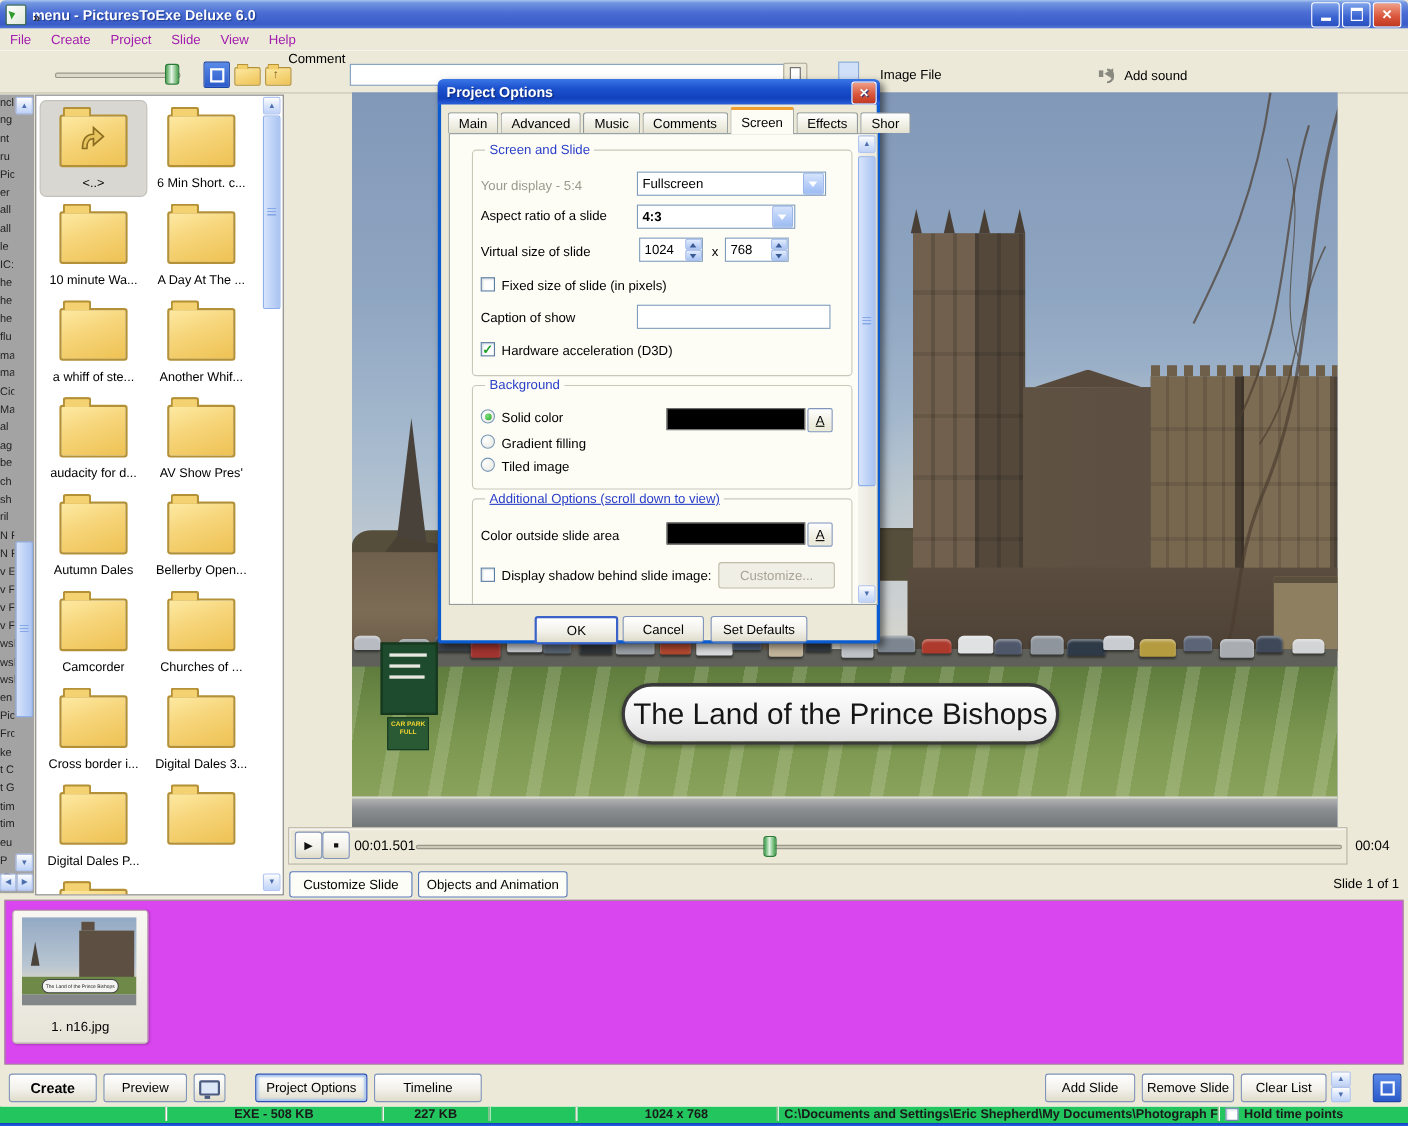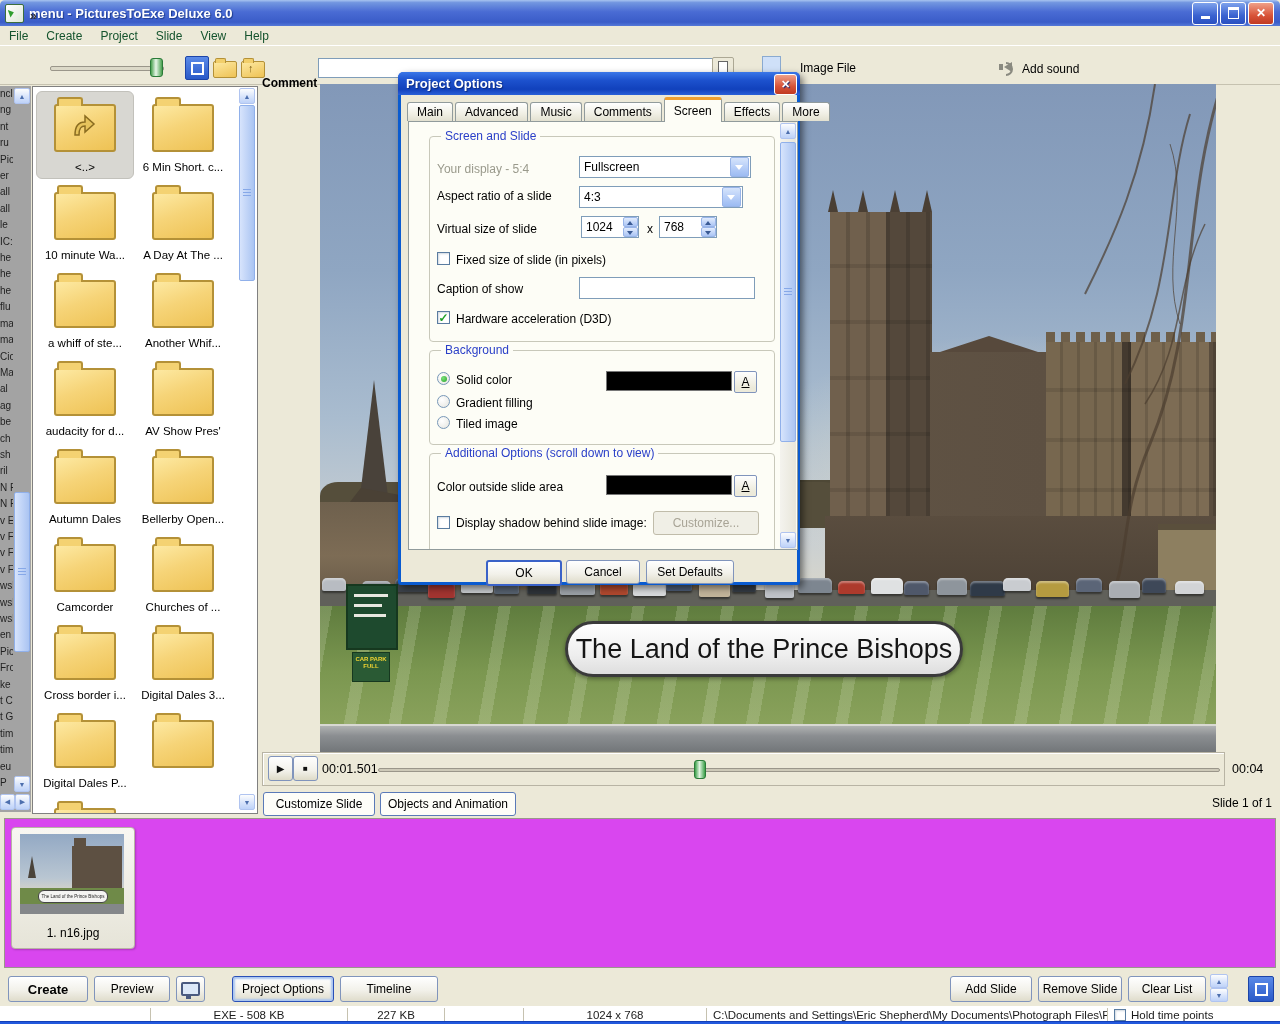--- a/index.html
+++ b/index.html
@@ -18,40 +18,40 @@
   .win-btns{margin-left:auto;display:flex;gap:2px;margin-right:6px;}
   .win-btn{width:24px;height:21px;border-radius:3px;border:1px solid #fff;
     background:linear-gradient(180deg,#7ea2ec,#3a62d0 60%,#2a50c0);display:flex;align-items:center;justify-content:center;color:#fff;}
   .win-btn.close{background:linear-gradient(180deg,#f0a088,#d85338 60%,#c03a22);}
   .glyph-min{width:9px;height:3px;background:#fff;margin-top:9px;}
   .glyph-rest{width:9px;height:8px;border:1px solid #fff;border-top:3px solid #fff;background:transparent;}
   .glyph-x{font-size:12px;font-weight:bold;line-height:1;}
 
   
   .menubar{position:absolute;left:0;top:26px;width:1280px;height:19px;display:flex;align-items:center;
-    background:#ece9d8;color:#14532d;}
+    background:#ece9d8;color:#a21caf;}
   .menu-item{padding:2px 9px;cursor:default;}
 
   
   .toolbar{position:absolute;left:0;top:45px;width:1280px;height:39px;background:#ece9d8;
     border-bottom:1px solid #c6c2b0;box-shadow:0 1px 0 #fff inset;}
   .chevron{position:absolute;left:30px;top:9px;font-weight:bold;color:#333;}
   .slider-track{position:absolute;left:50px;top:66px;width:112px;height:3px;background:#dcd9c8;
     border:1px solid #9a968a;border-radius:2px;}
   .slider-thumb{position:absolute;left:150px;top:58px;width:11px;height:17px;border-radius:3px;
     background:linear-gradient(90deg,#49a14f,#e8f6e8 45%,#49a14f);border:1px solid #2a7a38;}
   .tb-icon-btn{position:absolute;width:22px;height:22px;top:56px;border-radius:2px;}
   .fit-icon{background:linear-gradient(180deg,#5a8ae8,#2a5ac8);border:1px solid #1c44a8;position:relative;}
   .fit-icon::after{content:"";position:absolute;left:5px;top:5px;width:9px;height:9px;border:2px solid #fff;}
   .mini-folder{width:22px;height:15px;margin-top:5px;background:linear-gradient(160deg,#fde9a2,#eec254);
     border:1px solid #b49137;border-radius:2px;position:relative;}
   .mini-folder::before{content:"";position:absolute;top:-4px;left:1px;width:9px;height:4px;
     background:#f2cf6b;border:1px solid #b49137;border-bottom:none;border-radius:2px 2px 0 0;}
   .mini-folder .up{position:absolute;left:6px;top:0px;color:#7a5c14;font-size:11px;font-weight:bold;}
-  .comment-label{position:absolute;left:262px;top:76px;font-weight:bold;}
+  .comment-label{position:absolute;left:262px;top:46px;}
   .comment-input{position:absolute;left:318px;top:58px;width:388px;height:18px;border:1px solid #7f9db9;
     background:#fff;font:12px "Liberation Sans",sans-serif;padding:0 3px;}
   .attach-btn{position:absolute;left:712px;top:57px;width:20px;height:20px;border:1px solid #9a96883b;
     background:#ece9d8;border:1px solid #aca894;border-radius:2px;}
   .attach-btn::after{content:"";position:absolute;left:5px;top:3px;width:8px;height:11px;background:#fff;
     border:1px solid #666;}
   .chg-img-icon{position:absolute;left:762px;top:56px;width:17px;height:17px;background:#cfe0f8;
     border:1px solid #8aaad0;}
   .chg-img-label{position:absolute;left:800px;top:61px;}
   .speaker-icon{position:absolute;left:1004px;top:62px;width:0;height:0;border-top:5px solid transparent;
@@ -197,22 +197,22 @@
   .xp-btn.focused{border:1px solid #2a50b8;box-shadow:0 0 2px 2px #a8c4f0 inset;}
   .monitor-glyph{width:15px;height:10px;border:2px solid #4a5a80;border-radius:2px;position:relative;background:#dce8f8;}
   .monitor-glyph::after{content:"";position:absolute;left:3px;bottom:-5px;width:5px;height:3px;background:#4a5a80;}
   .mini-spin{position:absolute;left:1210px;top:6px;width:18px;height:28px;}
   .mini-spin .sb-btn{width:18px;height:14px;position:absolute;}
   .expand-btn{position:absolute;left:1248px;top:8px;width:24px;height:24px;border-radius:2px;
     background:linear-gradient(180deg,#5a8ae8,#2a5ac8);border:1px solid #1c44a8;}
   .expand-btn::after{content:"";position:absolute;left:6px;top:6px;width:9px;height:9px;border:2px solid #fff;}
 
   
-  .statusbar{position:absolute;left:0;top:1006px;width:1280px;height:15px;display:flex;align-items:flex-end;
-    background:#ffffff;font-size:11.5px;color:#1a1a1a;}
+  .statusbar{position:absolute;left:0;top:1006px;width:1280px;height:15px;display:flex;align-items:flex-start;
+    background:#22c55e;font-size:11.5px;color:#1a1a1a;font-weight:bold;}
   .st-cell{height:13px;display:flex;align-items:center;padding:0 6px;white-space:nowrap;overflow:hidden;
     border-right:1px solid #c6c2b0;box-shadow:1px 0 0 #fff;}
   .win-bottom{position:absolute;left:0;top:1021px;width:1280px;height:3px;background:#2258dd;
     border-top:1px solid #1340b8;}
 
   
   .dialog{position:absolute;left:398px;top:72px;width:402px;height:513px;background:#ece9d8;
     border:3px solid #0a5bd0;border-radius:6px 6px 3px 3px;box-shadow:3px 3px 7px rgba(0,0,0,.5);
     z-index:100;box-sizing:border-box;}
   .dlg-title{position:absolute;left:-3px;top:-3px;width:402px;height:23px;border-radius:5px 5px 0 0;
@@ -664,35 +664,35 @@
         </div>
     </div>
     <div class="dlg-tabs">
 
     <div class="tab">Main</div>
         <div class="tab">Advanced</div>
         <div class="tab">Music</div>
         <div class="tab">Comments</div>
         <div class="tab selected">Screen</div>
         <div class="tab">Effects</div>
-        <div class="tab">More</div>
+        <div class="tab">Shor</div>
       </div>
     <div class="tabpage">
 
       <div class="group" style="left:20px;top:14px;width:344px;height:204px;"></div>
       <div class="legend" style="left:32px;top:7px;">Screen and Slide</div>
 
       <div class="dlbl dim" style="left:28px;top:40px;">Your display - 5:4</div>
       <div class="combo" style="left:170px;top:34px;width:172px;">
         <span>Fullscreen</span>
         <div class="combo-btn"></div>
       </div>
 
       <div class="dlbl" style="left:28px;top:67px;">Aspect ratio of a slide</div>
-      <div class="combo" style="left:170px;top:64px;width:164px;">
+      <div class="combo" style="left:170px;top:64px;width:144px;font-weight:bold;">
         <span>4:3</span>
         <div class="combo-btn"></div>
       </div>
 
       <div class="dlbl" style="left:28px;top:100px;">Virtual size of slide</div>
       <div class="spin" style="left:172px;top:94px;width:58px;">
         <span>1024</span>
         <div class="spin-btns">
             <div class="spin-b up"></div>
             <div class="spin-b dn"></div>
@@ -724,21 +724,21 @@
       <div class="radio sel" style="left:28px;top:250px;"></div>
       <div class="dlbl" style="left:47px;top:251px;">Solid color</div>
       <div class="swatch" style="left:197px;top:249px;"></div>
       <div class="a-btn" style="left:325px;top:249px;">A</div>
       <div class="radio" style="left:28px;top:273px;"></div>
       <div class="dlbl" style="left:47px;top:274px;">Gradient filling</div>
       <div class="radio" style="left:28px;top:294px;"></div>
       <div class="dlbl" style="left:47px;top:295px;">Tiled image</div>
 
       <div class="group" style="left:20px;top:331px;width:344px;height:120px;"></div>
-      <div class="legend" style="left:32px;top:324px;">Additional Options (scroll down to view)</div>
+      <div class="legend" style="left:32px;top:324px;text-decoration:underline;">Additional Options (scroll down to view)</div>
 
       <div class="dlbl" style="left:28px;top:358px;">Color outside slide area</div>
       <div class="swatch" style="left:197px;top:353px;"></div>
       <div class="a-btn" style="left:325px;top:353px;">A</div>
 
       <div class="cbx" style="left:28px;top:394px;"></div>
       <div class="dlbl" style="left:47px;top:394px;">Display shadow behind slide image:</div>
       <div class="dlg-btn disabled" style="left:244px;top:389px;width:104px;">Customize...</div>
 
       <div class="dlg-sb">

